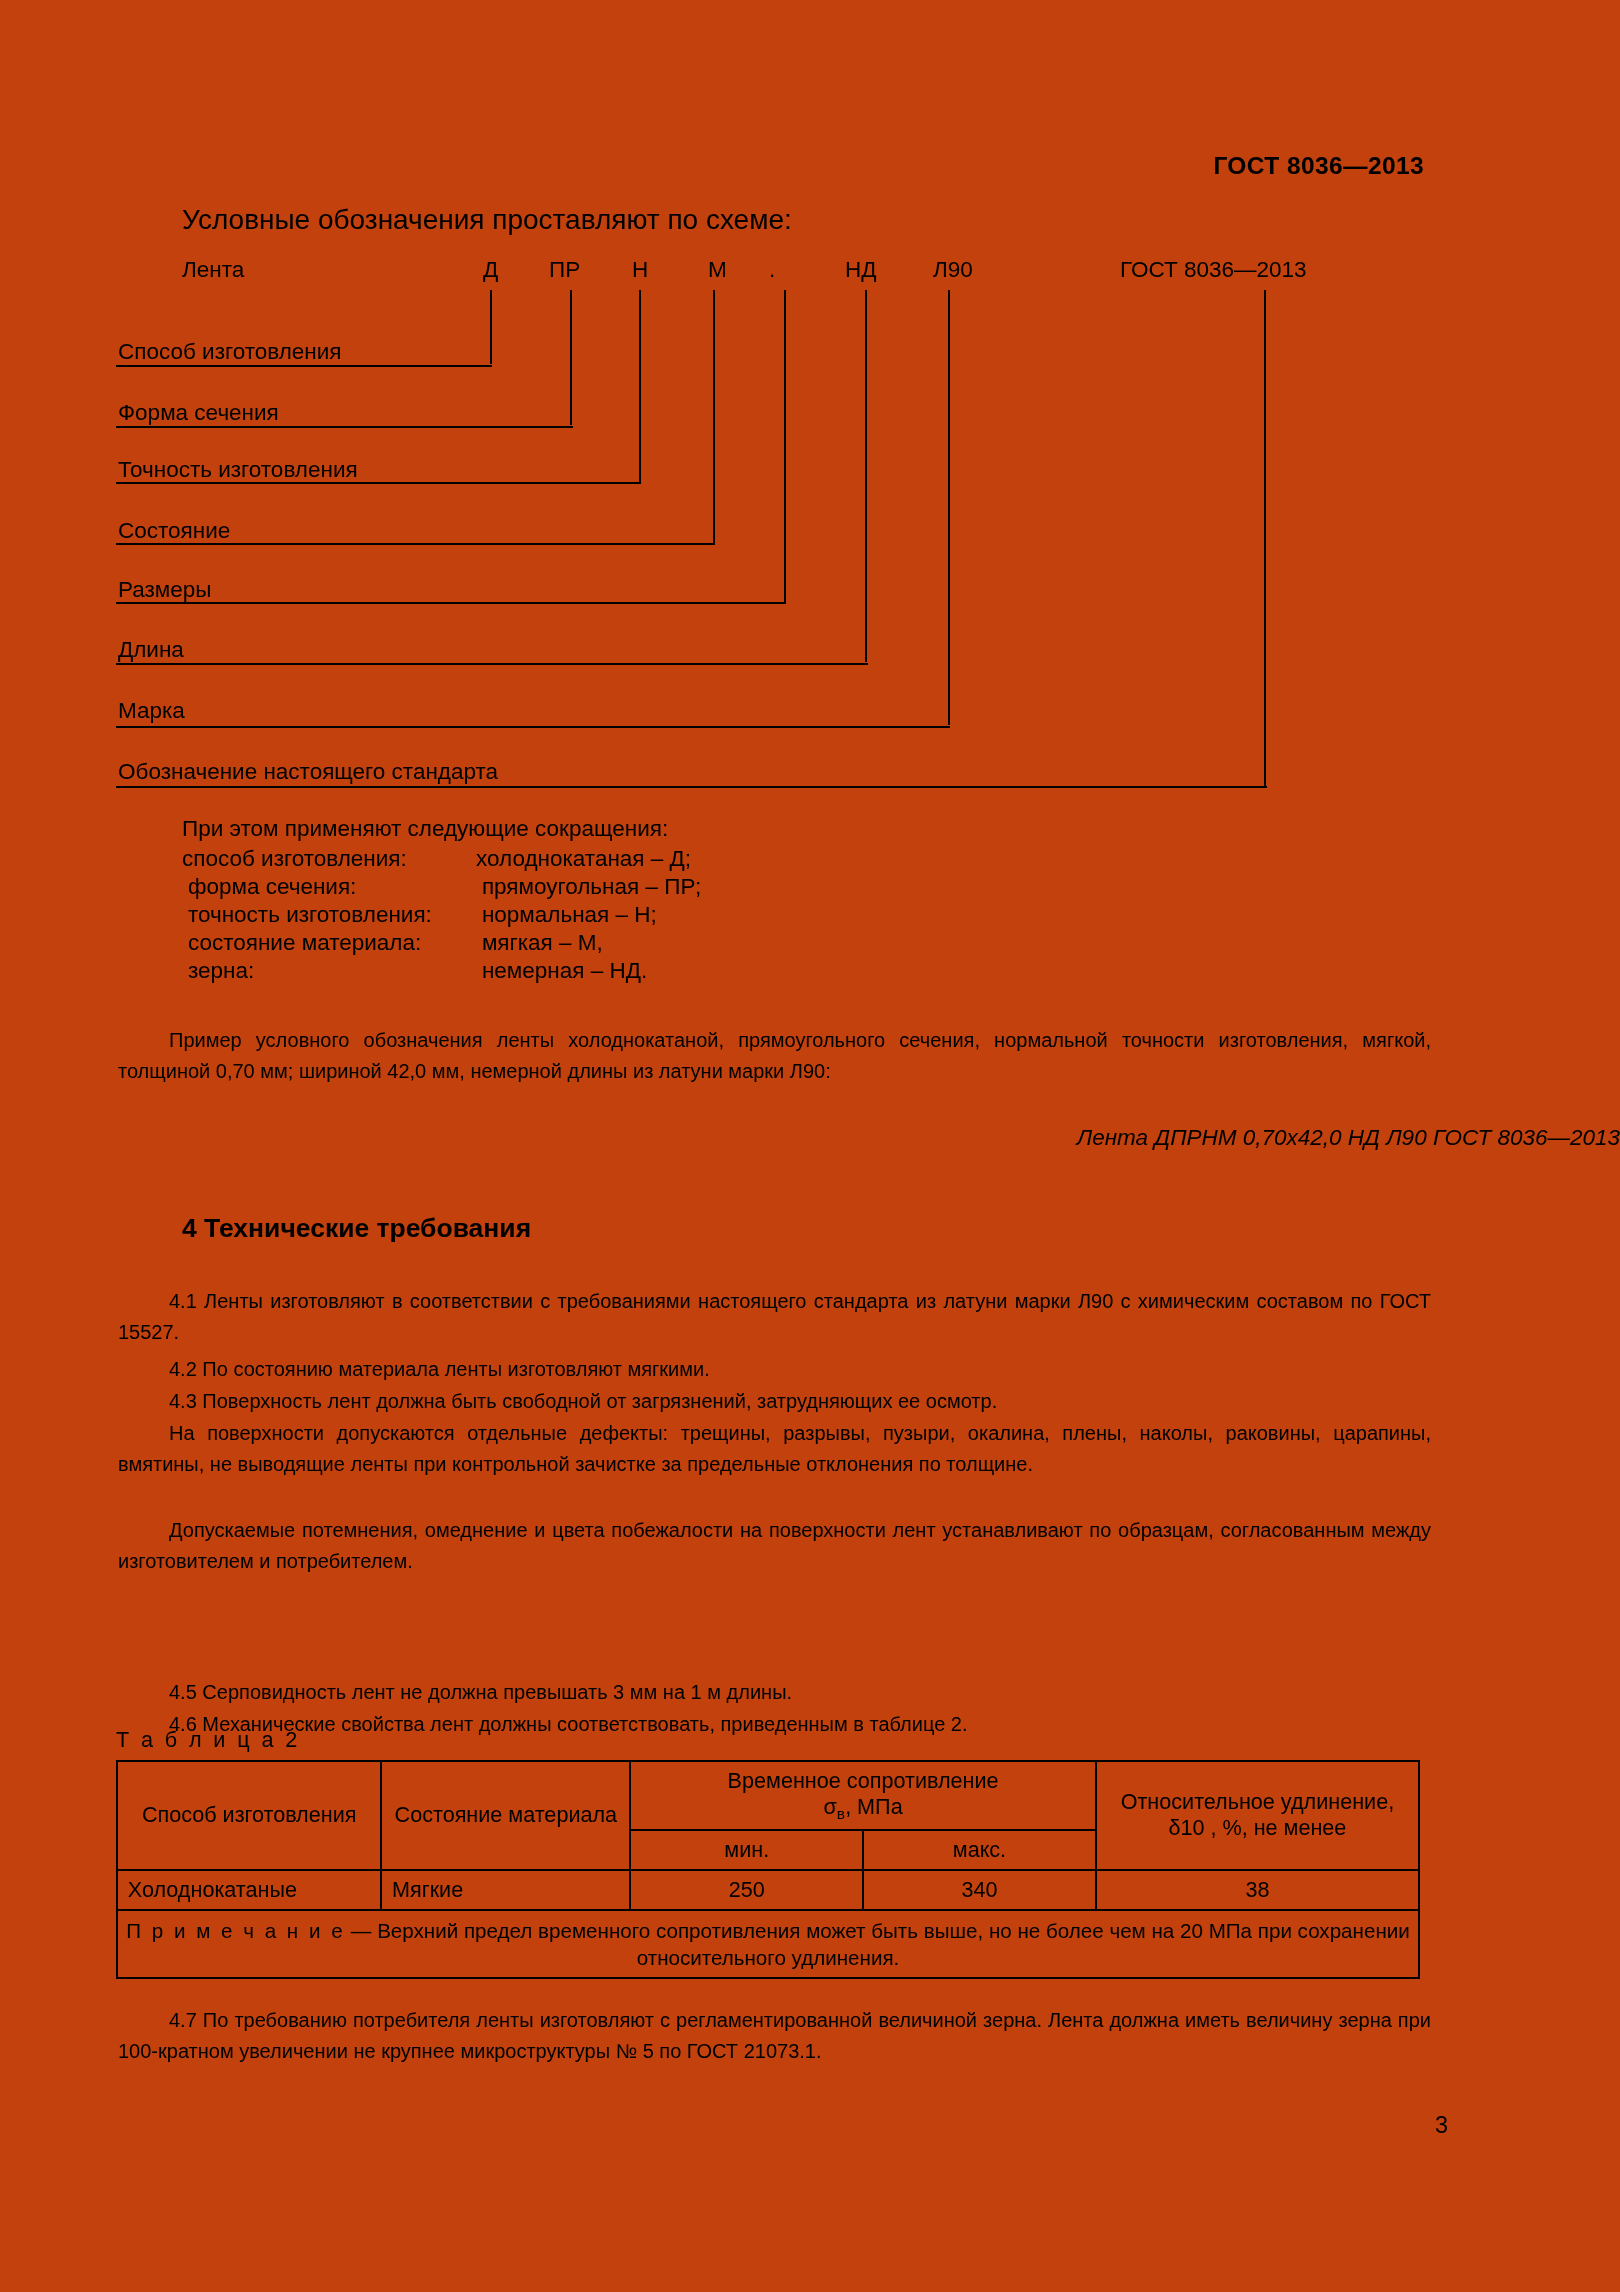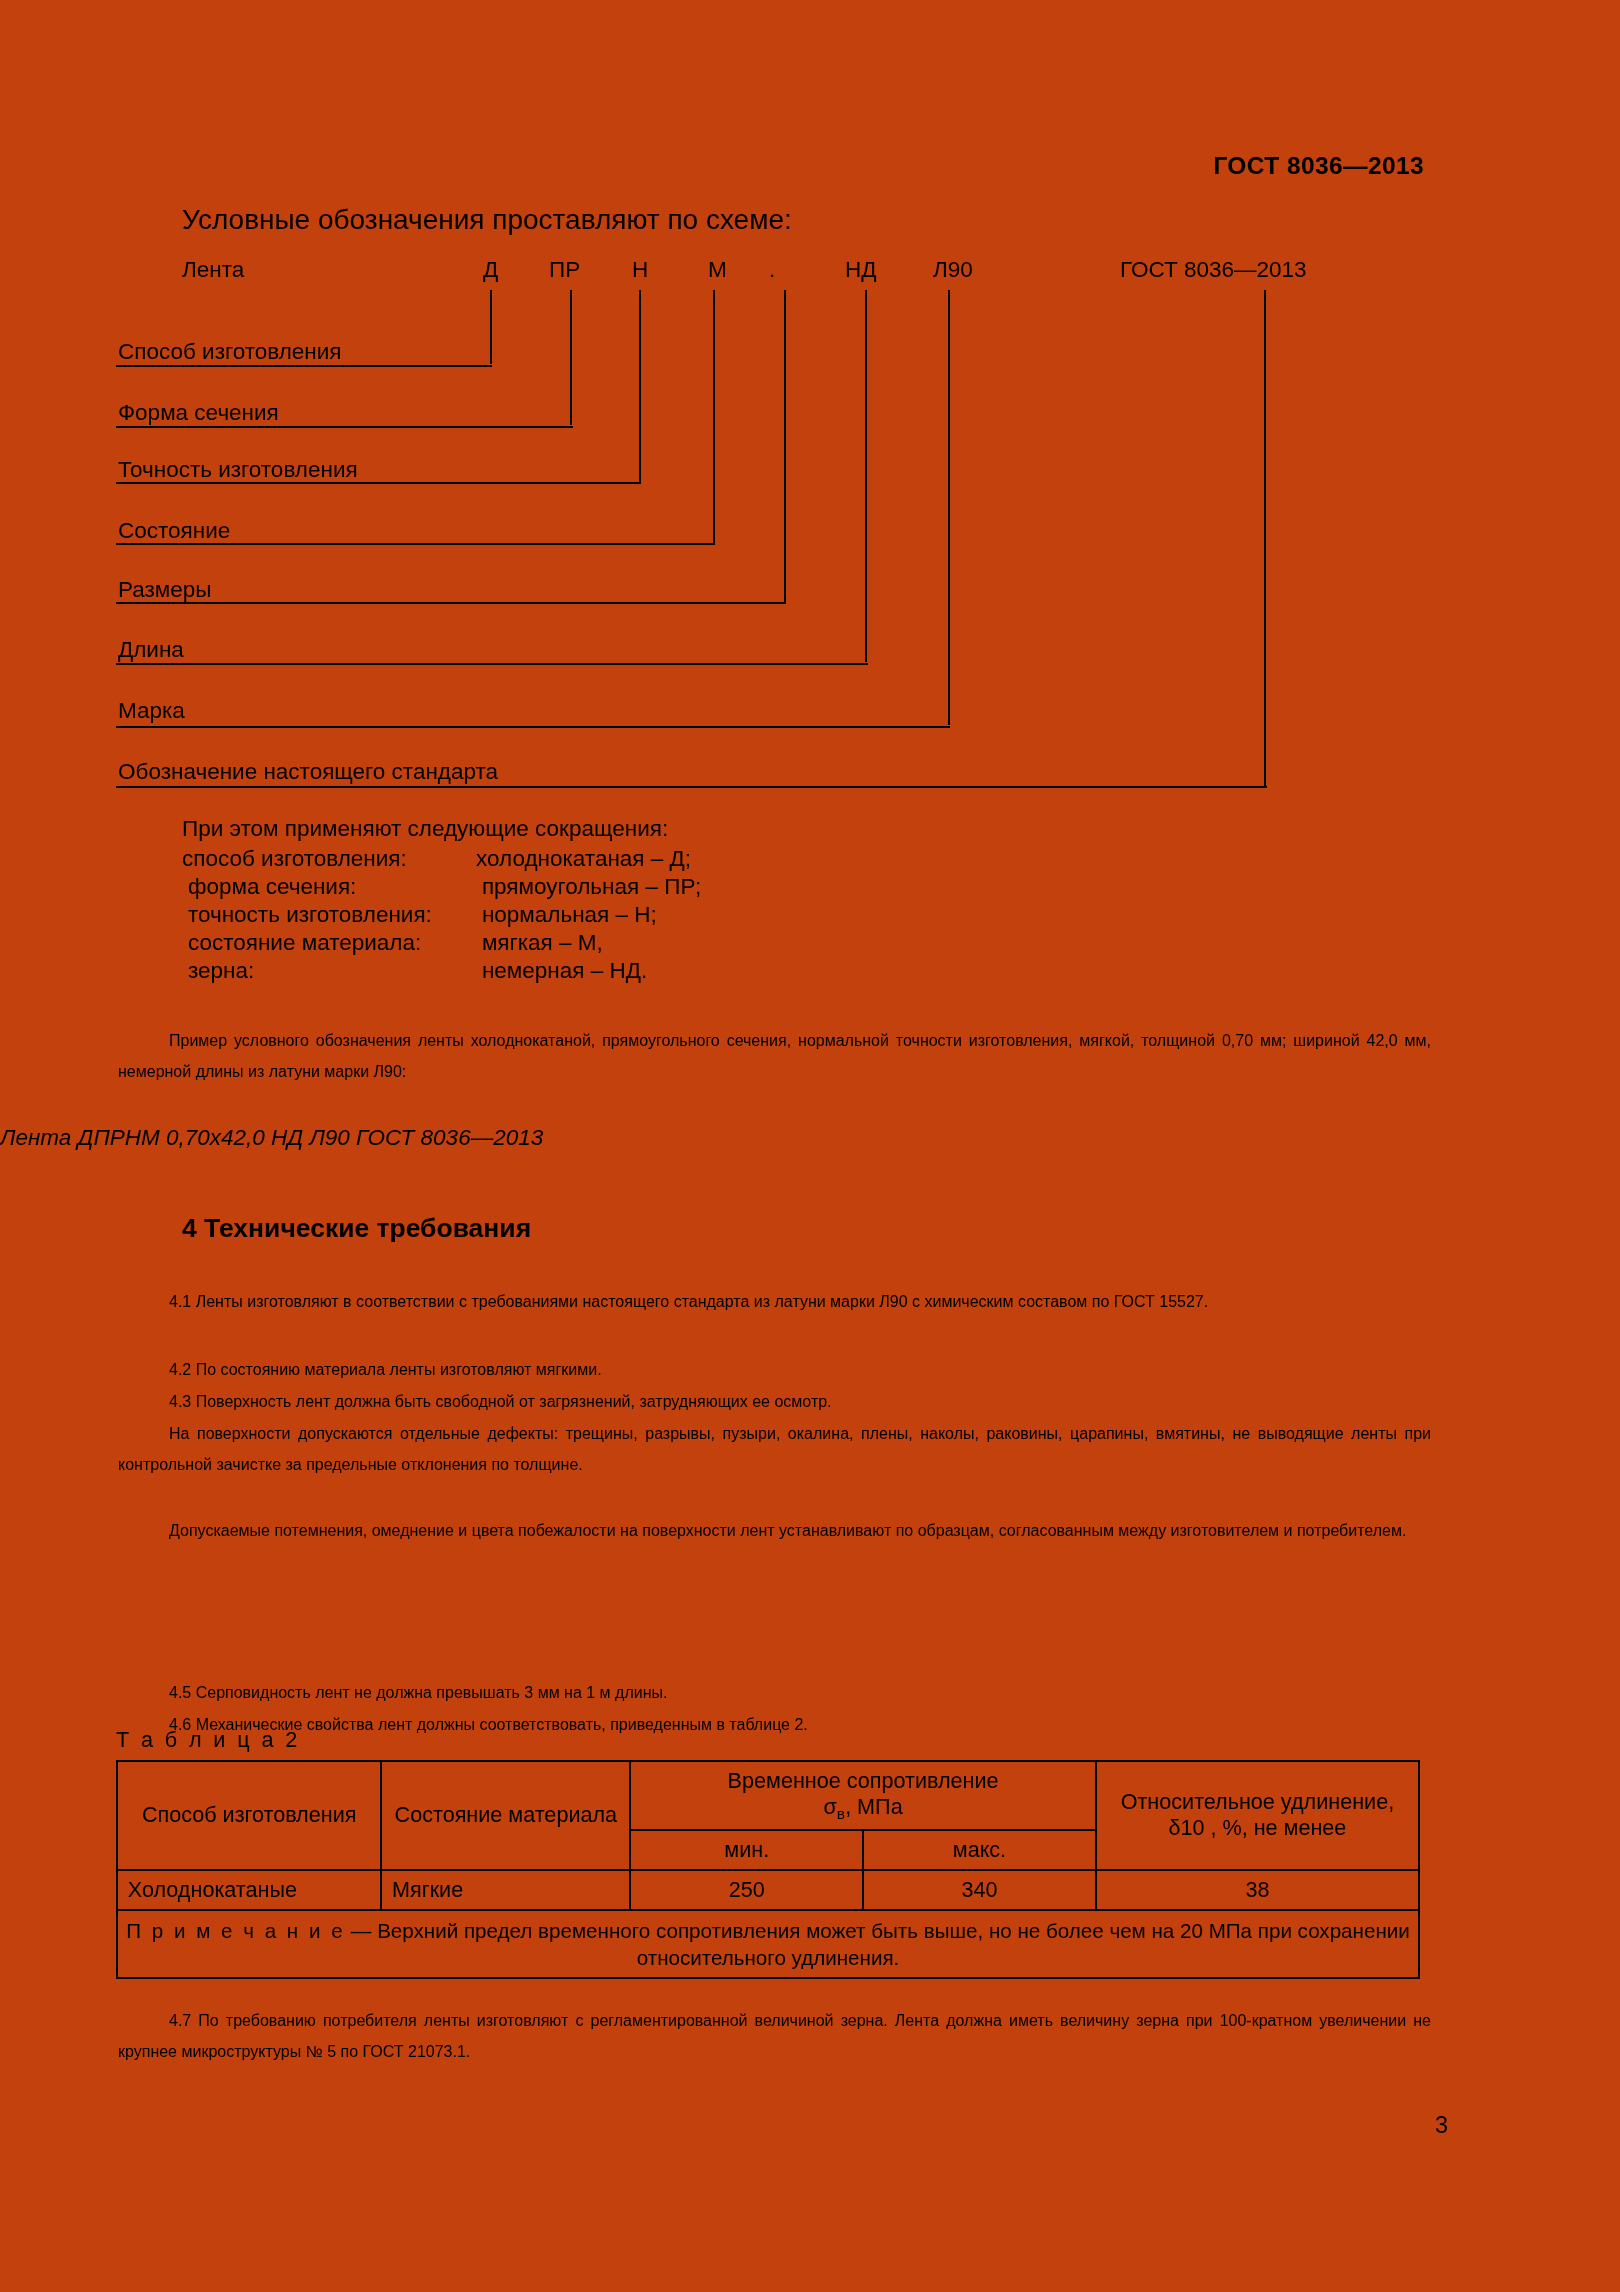--- a/index.html
+++ b/index.html
@@ -81,34 +81,34 @@
   .abbr-term { display: inline-block; width: 294px; }
   .abbr-val  { display: inline-block; }
   .abbr-lead { margin-bottom: 2px; }
   .indent-1 { padding-left: 5.9px; }
 
   
   .para {
     position: absolute;
     left: 118px;
     width: 1313px;
-    font-size: 16px;
+    font-size: 20px;
     line-height: 31px;
     text-align: justify;
     text-justify: inter-word;
   }
   .para.first-indent { text-indent: 51px; }
   .para.nojustify { text-align: left; }
 
   .example-line {
     position: absolute;
     left: 0;
     top: 1125px;
     width: 1620px;
-    text-align: left;
+    text-align: right;
     font-size: 22.5px;
     font-style: italic;
     white-space: nowrap;
   }
 
   .section-title {
     position: absolute;
     left: 182px;
     top: 1213px;
     font-size: 26.5px;

